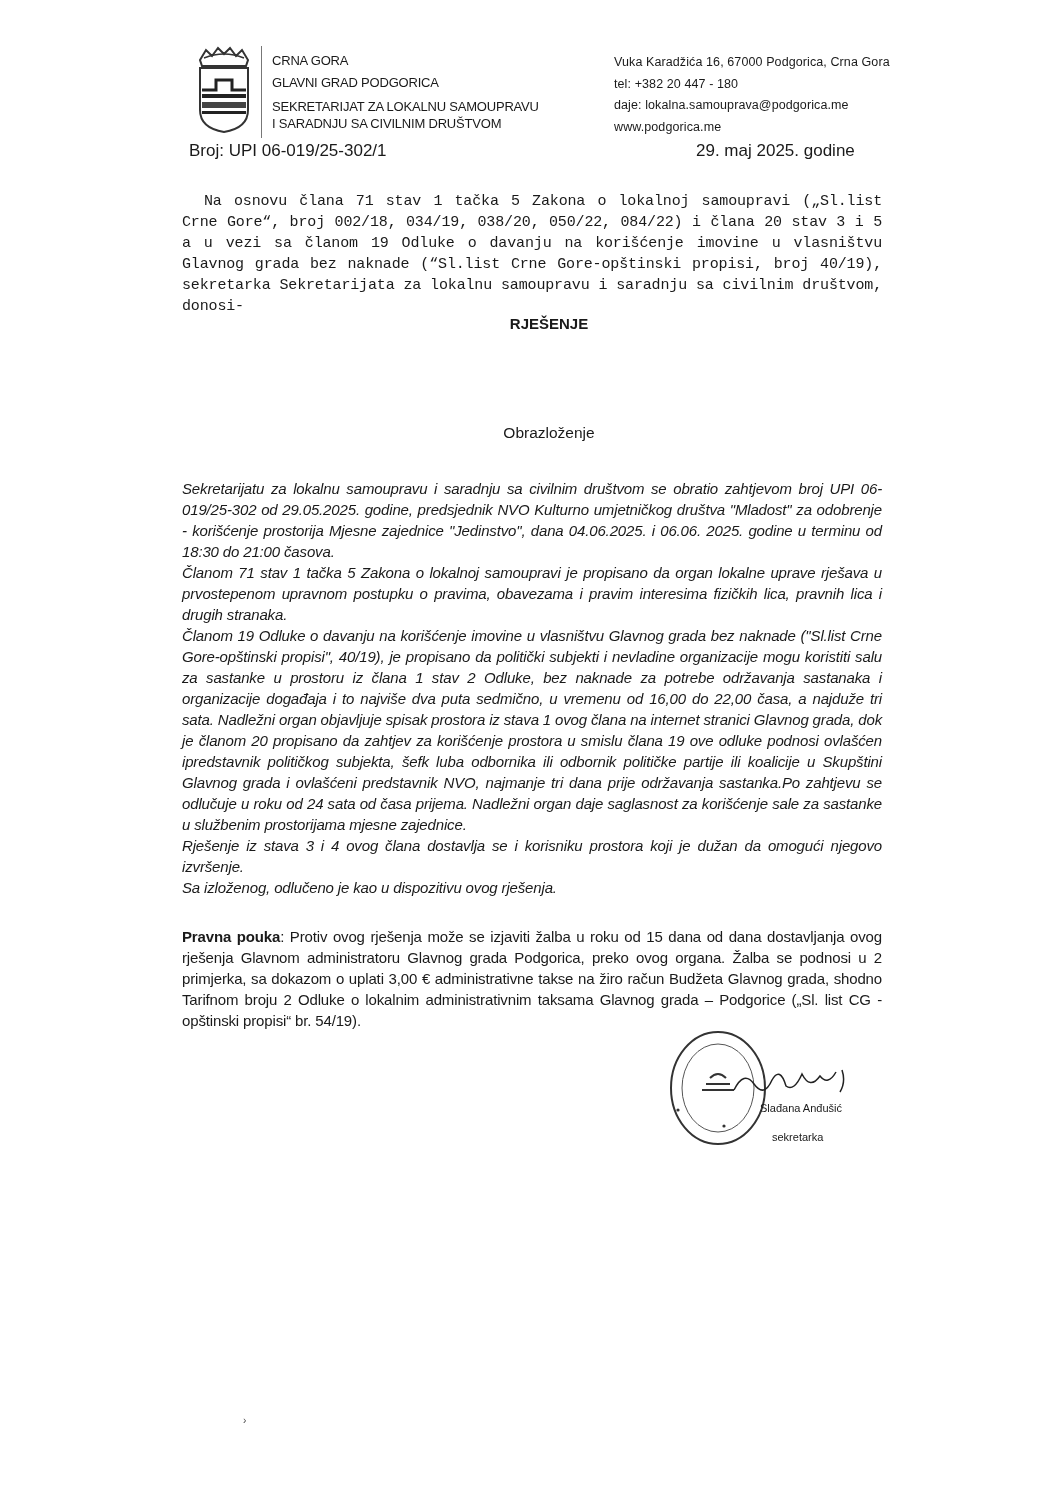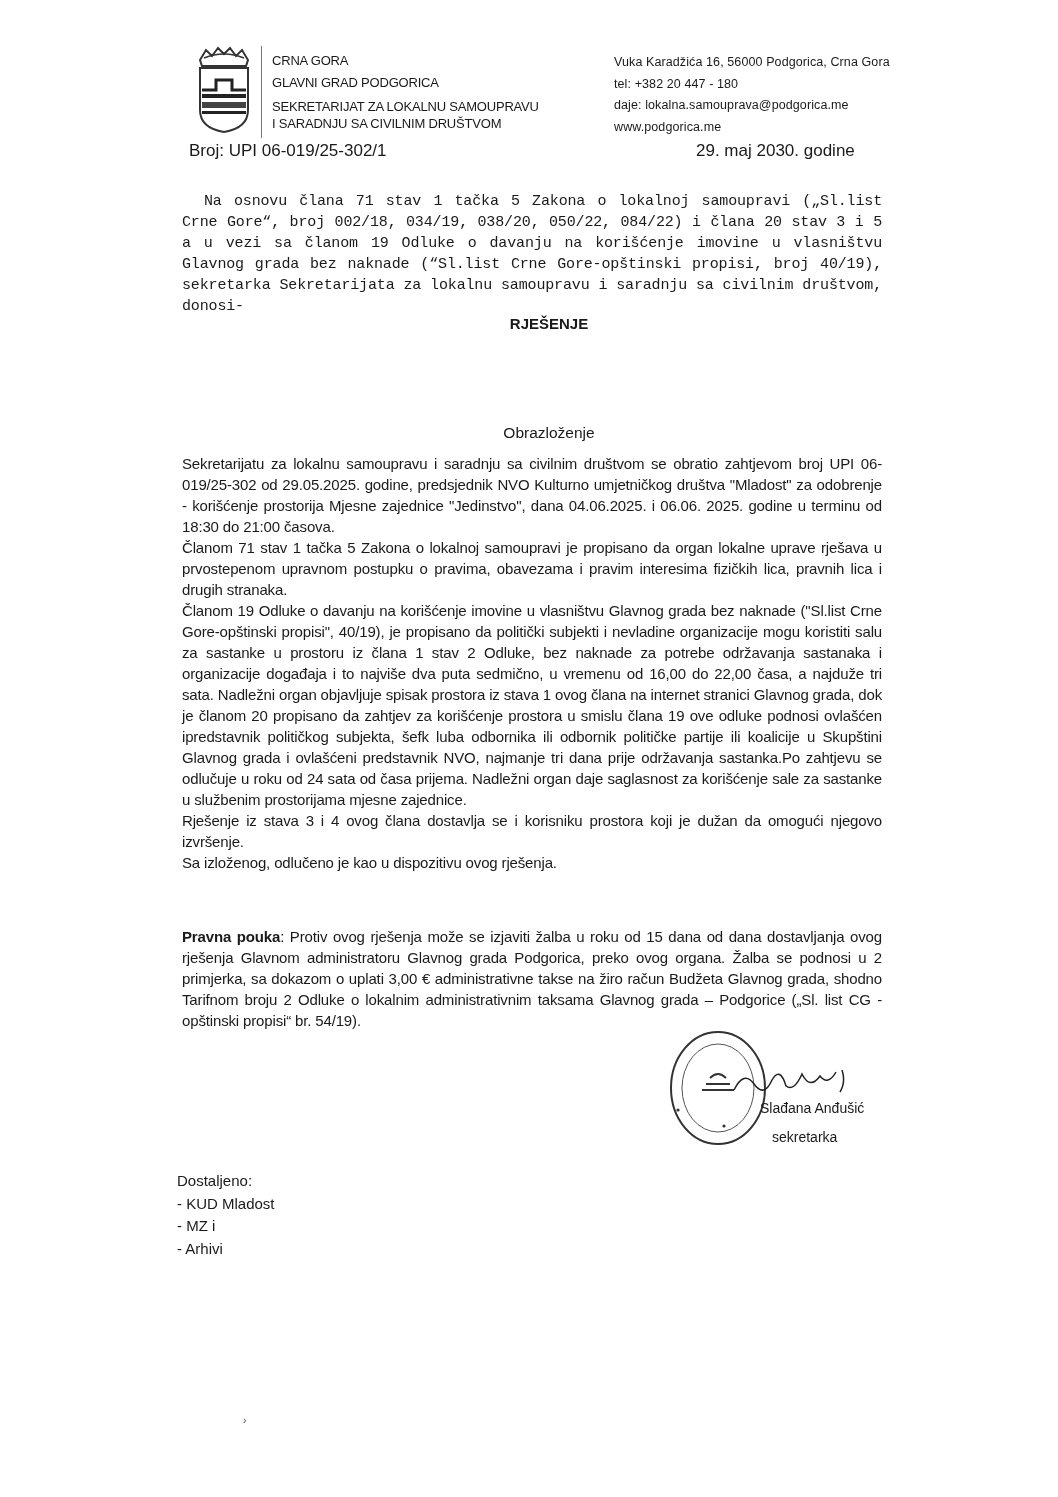--- a/index.html
+++ b/index.html
@@ -17,29 +17,29 @@
   .broj { position: absolute; left: 189px; top: 141px; font-size: 17px; white-space: nowrap; }
   .datum { position: absolute; left: 696px; top: 141px; font-size: 17px; white-space: nowrap; }
 
   
   .body-text { position: absolute; left: 182px; width: 700px; font-size: 15px; line-height: 21px; text-align: justify; letter-spacing: -0.15px; }
   .intro { top: 191px; text-indent: 22px; font-family: Liberation Mono, monospace; }
   .title { position: absolute; left: 0; width: 1058px; text-align: center; font-weight: bold; font-size: 15px; }
   .t1 { top: 315px; left: 20px; }
   .t2 { top: 424px; left: 20px; font-weight: normal; font-size: 15.5px; }
   .decision { top: 355px; }
-  .reason { top: 453px; }
+  .reason { top: 478px; font-style: italic; }
   .reason p, .pouka p { margin: 0; }
   .pouka { top: 926px; }
   b { font-weight: bold; }
 
   
   .stamp { position: absolute; left: 668px; top: 1028px; width: 100px; height: 120px; }
   .signature { position: absolute; left: 724px; top: 1062px; width: 140px; height: 40px; }
-  .signer { position: absolute; left: 760px; top: 1094px; font-size: 14px; line-height: 29px; white-space: nowrap; }
+  .signer { position: absolute; left: 760px; top: 1094px; font-size: 11px; line-height: 29px; white-space: nowrap; }
   .signer .role { padding-left: 12px; }
 
   .dostavljeno { position: absolute; left: 177px; top: 1170px; font-size: 15px; line-height: 22.5px; }
   .dostavljeno div { white-space: nowrap; }
   .speck { position: absolute; left: 243px; top: 1415px; font-size: 10px; color: #444; }
 </style>
 </head>
 <body>
 
 <div class="page">
@@ -56,28 +56,28 @@
   <div class="vdivider"></div>
 
   <div class="org">
     <div>CRNA GORA</div>
     <div>GLAVNI GRAD PODGORICA</div>
     <div class="tight" style="margin-top:4px">SEKRETARIJAT ZA LOKALNU SAMOUPRAVU</div>
     <div class="tight">I SARADNJU SA CIVILNIM DRUŠTVOM</div>
   </div>
 
   <div class="contact">
-    <div>Vuka Karadžića 16, 56000 Podgorica, Crna Gora</div>
+    <div>Vuka Karadžića 16, 67000 Podgorica, Crna Gora</div>
     <div>tel: +382 20 447 - 180</div>
     <div>daje: lokalna.samoupravа@podgorica.me</div>
     <div>www.podgorica.me</div>
   </div>
 
   <div class="broj">Broj: UPI 06-019/25-302/1</div>
-  <div class="datum">29. maj 2030. godine</div>
+  <div class="datum">29. maj 2025. godine</div>
 
   <div class="body-text intro">Na osnovu člana 71 stav 1 tačka 5 Zakona o lokalnoj samoupravi („Sl.list Crne Gore“, broj 002/18, 034/19, 038/20, 050/22, 084/22) i člana  20 stav 3 i 5 a u vezi sa članom 19  Odluke o davanju na korišćenje imovine u vlasništvu Glavnog grada bez naknade (“Sl.list Crne Gore-opštinski propisi, broj 40/19), sekretarka Sekretarijata za lokalnu samoupravu i saradnju sa civilnim društvom, donosi-</div>
 
   <div class="title t1">RJEŠENJE</div>
 
 
   <div class="title t2">Obrazloženje</div>
 
   <div class="body-text reason">
     <p>Sekretarijatu za lokalnu samoupravu i saradnju sa civilnim društvom se obratio zahtjevom broj UPI 06-019/25-302 od 29.05.2025. godine,  predsjednik NVO Kulturno umjetničkog društva "Mladost" za odobrenje -  korišćenje prostorija Mjesne zajednice "Jedinstvo", dana 04.06.2025. i 06.06. 2025. godine u terminu od 18:30 do 21:00 časova.</p>
@@ -97,21 +97,15 @@
     <circle cx="56" cy="98" r="1.6" fill="#333"></circle>
   </svg>
   <svg class="signature" viewBox="0 0 140 40">
     <path d="M10 28 Q20 8 30 22 T48 18 Q56 4 62 24 Q70 30 78 12 Q86 28 96 14 Q104 24 112 10 M118 8 Q122 20 116 30" fill="none" stroke="#222" stroke-width="1.5"></path>
   </svg>
   <div class="signer">
     <div>Slađana Anđušić</div>
     <div class="role">sekretarka</div>
   </div>
 
-  <div class="dostavljeno">
-    <div>Dostaljeno:</div>
-    <div>- KUD Mladost</div>
-    <div>- MZ i</div>
-    <div>- Arhivi</div>
-  </div>
 
   <div class="speck">›</div>
 </div>
 
 </body></html>

